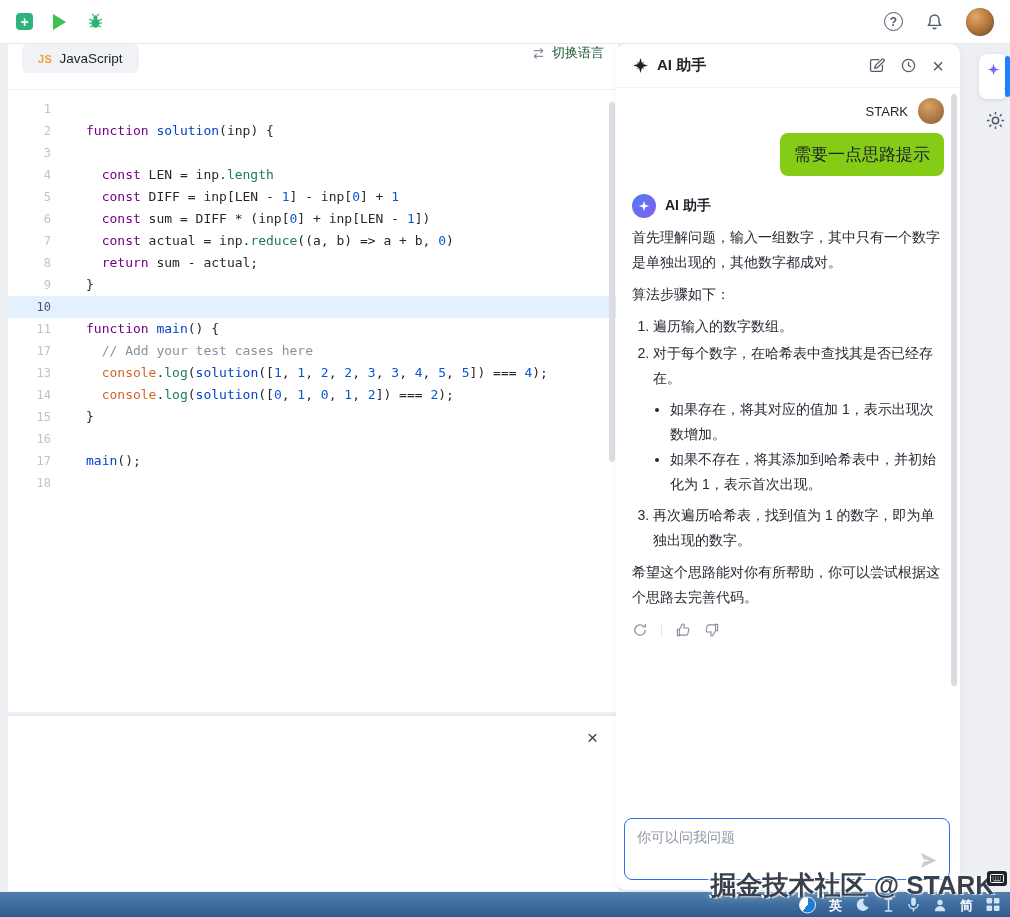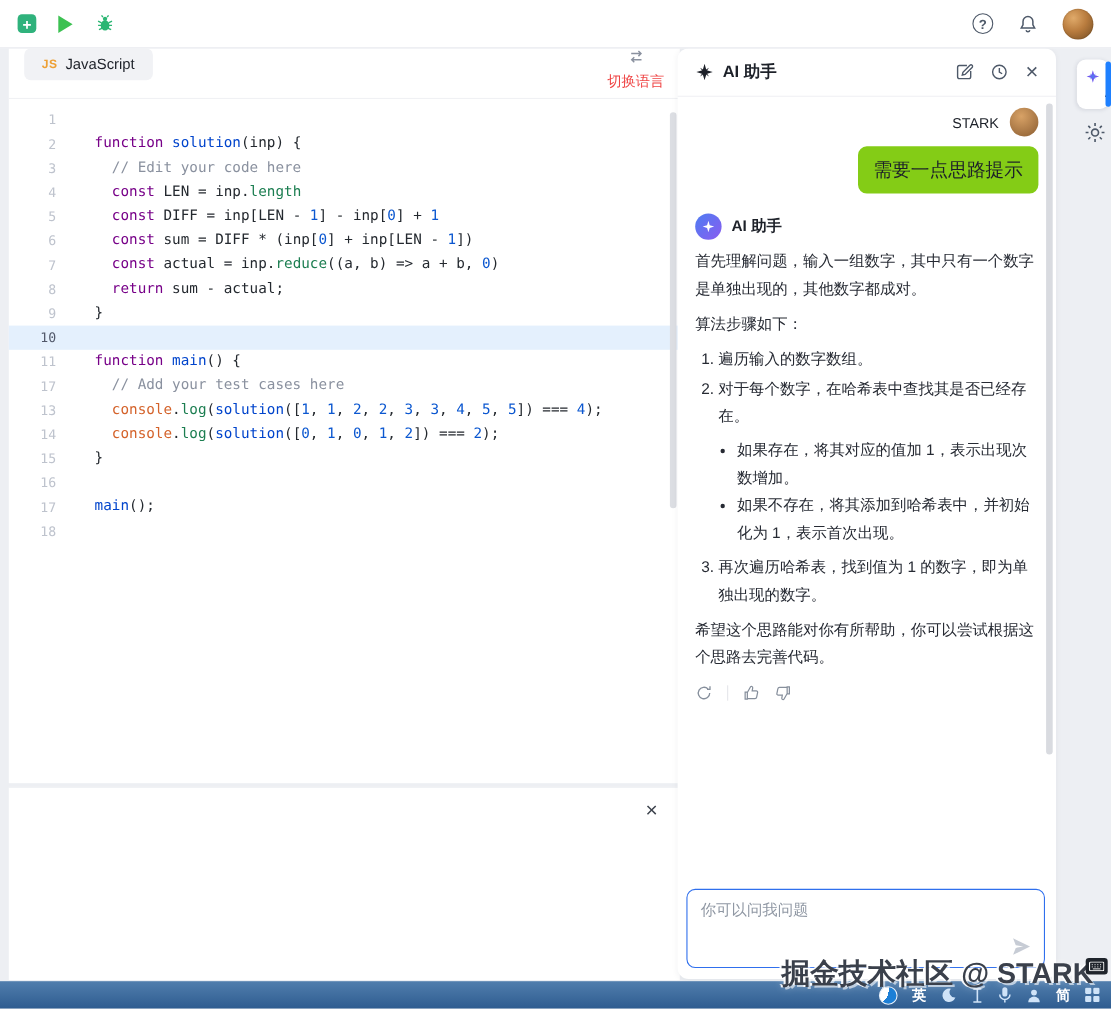--- a/index.html
+++ b/index.html
@@ -16,21 +16,21 @@
   .tb-right{margin-left:auto;display:flex;align-items:center;gap:22px;}
   .help-circ{width:19px;height:19px;border-radius:50%;border:1.6px solid #4e5969;color:#4e5969;font-size:12px;font-weight:bold;display:flex;align-items:center;justify-content:center;}
   .avatar{width:28px;height:28px;border-radius:50%;background:radial-gradient(circle at 35% 30%,#e0aa6a 0%,#b97c3e 45%,#6f4a22 100%);box-shadow:inset 0 0 0 1px rgba(0,0,0,.08);cursor:pointer;}
 
   
   .code-panel{position:absolute;left:8px;top:44px;width:610px;height:668px;background:#fff;z-index:2;}
   .code-header{height:46px;display:flex;align-items:flex-start;padding:0 14px;border-bottom:1px solid #f0f1f4;}
   .lang-tab{display:flex;align-items:center;gap:7px;background:#f1f2f5;border-radius:6px;padding:7px 16px;cursor:pointer;}
   .js-ico{color:#eda035;font-weight:bold;font-size:11px;letter-spacing:.5px;}
   .tab-label{font-size:13.5px;color:#1d2129;}
-  .switch-lang{margin-left:auto;display:flex;align-items:center;gap:6px;color:#ef4444;font-size:13px;cursor:pointer;flex-direction:column;}
+  .switch-lang{margin-left:auto;display:flex;align-items:center;gap:6px;color:#14532d;font-size:13px;cursor:pointer;}
   .code-body{position:relative;padding-top:8px;font-family:"DejaVu Sans Mono","Liberation Mono",monospace;font-size:13px;}
   .code-row{display:flex;height:22px;line-height:22px;}
   .code-row.active{background:#e4f0fd;}
   .ln{width:60px;text-align:right;padding-right:17px;color:#bec3cd;font-size:12px;flex:none;}
   .code-row.active .ln{color:#51586a;}
   .code-text{white-space:pre;padding-left:18px;color:#24292f;}
   .tok-p{color:#24292f;}
   .tok-k{color:#770088;}
   .tok-f{color:#0044cc;}
   .tok-c{color:#8a919f;}
@@ -61,21 +61,21 @@
   .ai-avatar{width:24px;height:24px;border-radius:50%;background:linear-gradient(135deg,#4d7df2,#8a5cf0);display:flex;align-items:center;justify-content:center;flex:none;}
   .ai-name{font-size:14px;font-weight:bold;color:#1d2129;}
   .ai-content{margin-top:6px;font-size:14px;color:#262a33;line-height:25px;}
   .ai-content p{margin:7px 0;}
   .ai-content ol{margin:6px 0;padding-left:21px;}
   .ai-content ol>li{margin:2px 0;}
   .ai-content ul{list-style:disc;padding-left:17px;margin:6px 0;}
   .msg-actions{display:flex;align-items:center;gap:13px;margin-top:12px;color:#868f9c;}
   .act-divider{width:1px;height:14px;background:#e5e6ea;}
   .act-ico{cursor:pointer;}
-  .ai-input{position:absolute;left:8px;right:10px;bottom:10px;height:72px;border:1.5px solid #2f6fed;border-radius:8px;background:#fff;}
+  .ai-input{position:absolute;left:8px;right:10px;bottom:10px;height:62px;border:1.5px solid #2f6fed;border-radius:8px;background:#fff;}
   .ai-input textarea{width:100%;height:100%;border:none;outline:none;resize:none;padding:10px 36px 10px 12px;font-size:14px;font-family:"Liberation Sans",sans-serif;color:#1d2129;background:transparent;border-radius:8px;}
   .ai-input textarea::placeholder{color:#8f97a3;}
   .send-ico{position:absolute;right:10px;bottom:8px;cursor:pointer;}
   .panel-scroll{position:absolute;right:3px;top:50px;width:6px;height:592px;border-radius:3px;background:#d9dbe0;cursor:pointer;}
 
   
   .rail-ai{position:absolute;left:979px;top:54px;width:29px;height:45px;background:#fff;border-radius:8px;box-shadow:0 1px 4px rgba(30,40,70,.12);display:flex;flex-direction:column;align-items:center;justify-content:center;gap:3px;cursor:pointer;z-index:4;}
   .rail-ai-label{font-size:10.5px;font-weight:bold;color:#1d2129;margin-left:32px;}
   .rail-accent{position:absolute;left:1005px;top:56px;width:5px;height:41px;border-radius:3px;background:#1e80ff;z-index:4;}
   .rail-gear{position:absolute;left:985px;top:110px;cursor:pointer;z-index:4;}
@@ -143,21 +143,20 @@
         <div class="code-row">
           <span class="ln">1</span>
           <span class="code-text"></span>
         </div>
         <div class="code-row">
           <span class="ln">2</span>
           <span class="code-text"><span class="tok-k">function</span><span class="tok-p"> </span><span class="tok-f">solution</span><span class="tok-p">(inp) {</span></span>
         </div>
         <div class="code-row">
           <span class="ln">3</span>
-          <span class="code-text"><span class="tok-p">  </span><span class="tok-c">// Edit your code here</span></span>
         </div>
         <div class="code-row">
           <span class="ln">4</span>
           <span class="code-text"><span class="tok-p">  </span><span class="tok-k">const</span><span class="tok-p"> LEN = inp.</span><span class="tok-m">length</span></span>
         </div>
         <div class="code-row">
           <span class="ln">5</span>
           <span class="code-text"><span class="tok-p">  </span><span class="tok-k">const</span><span class="tok-p"> DIFF = inp[LEN - </span><span class="tok-n">1</span><span class="tok-p">] - inp[</span><span class="tok-n">0</span><span class="tok-p">] + </span><span class="tok-n">1</span></span>
         </div>
         <div class="code-row">

